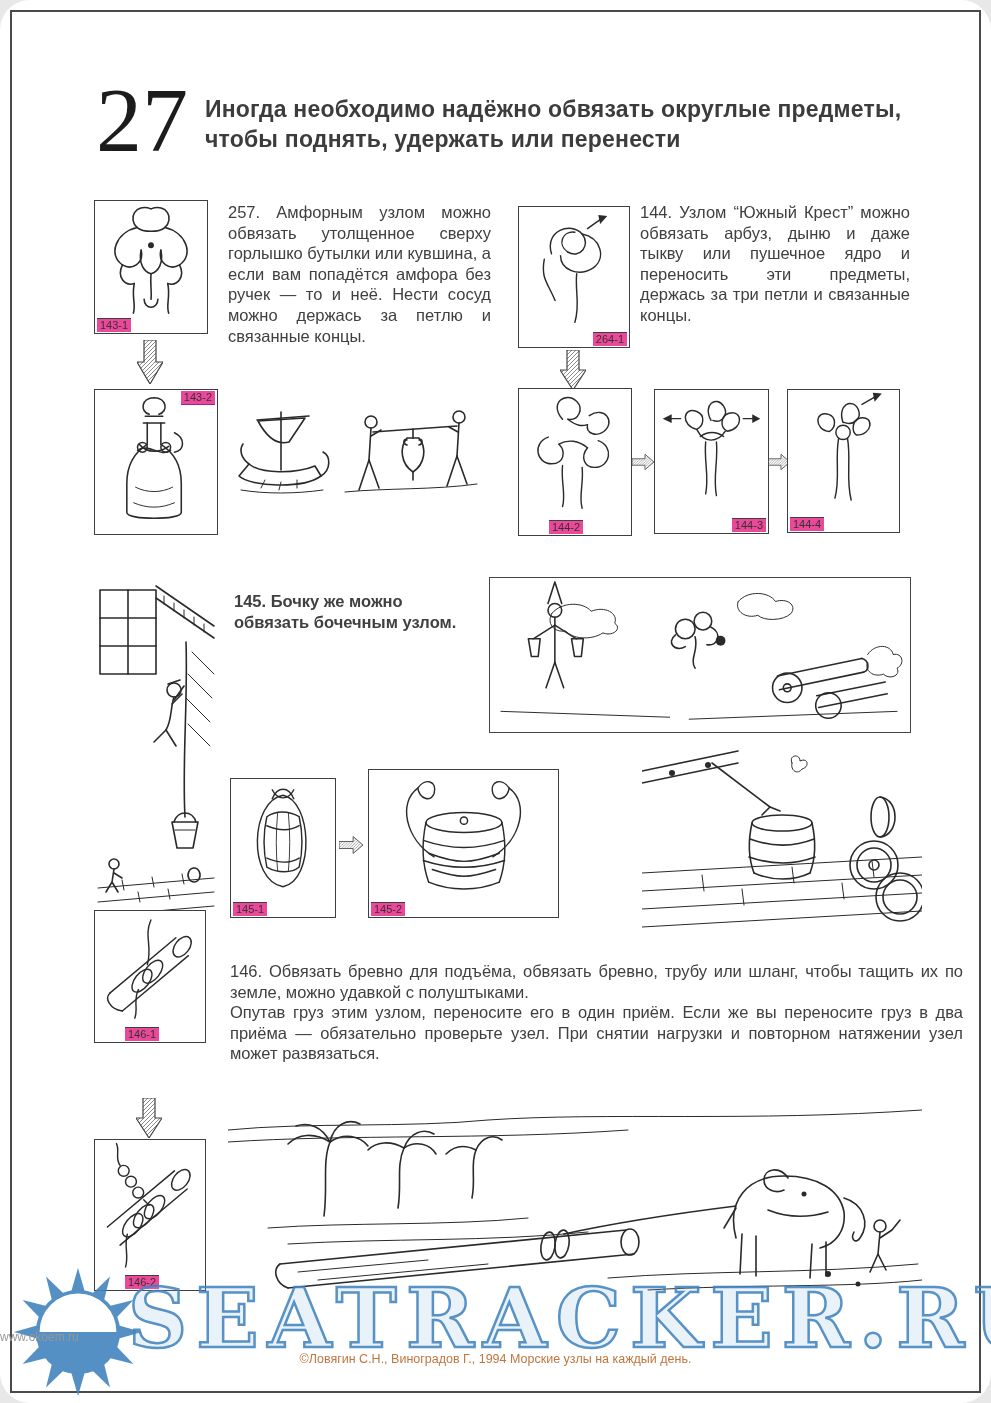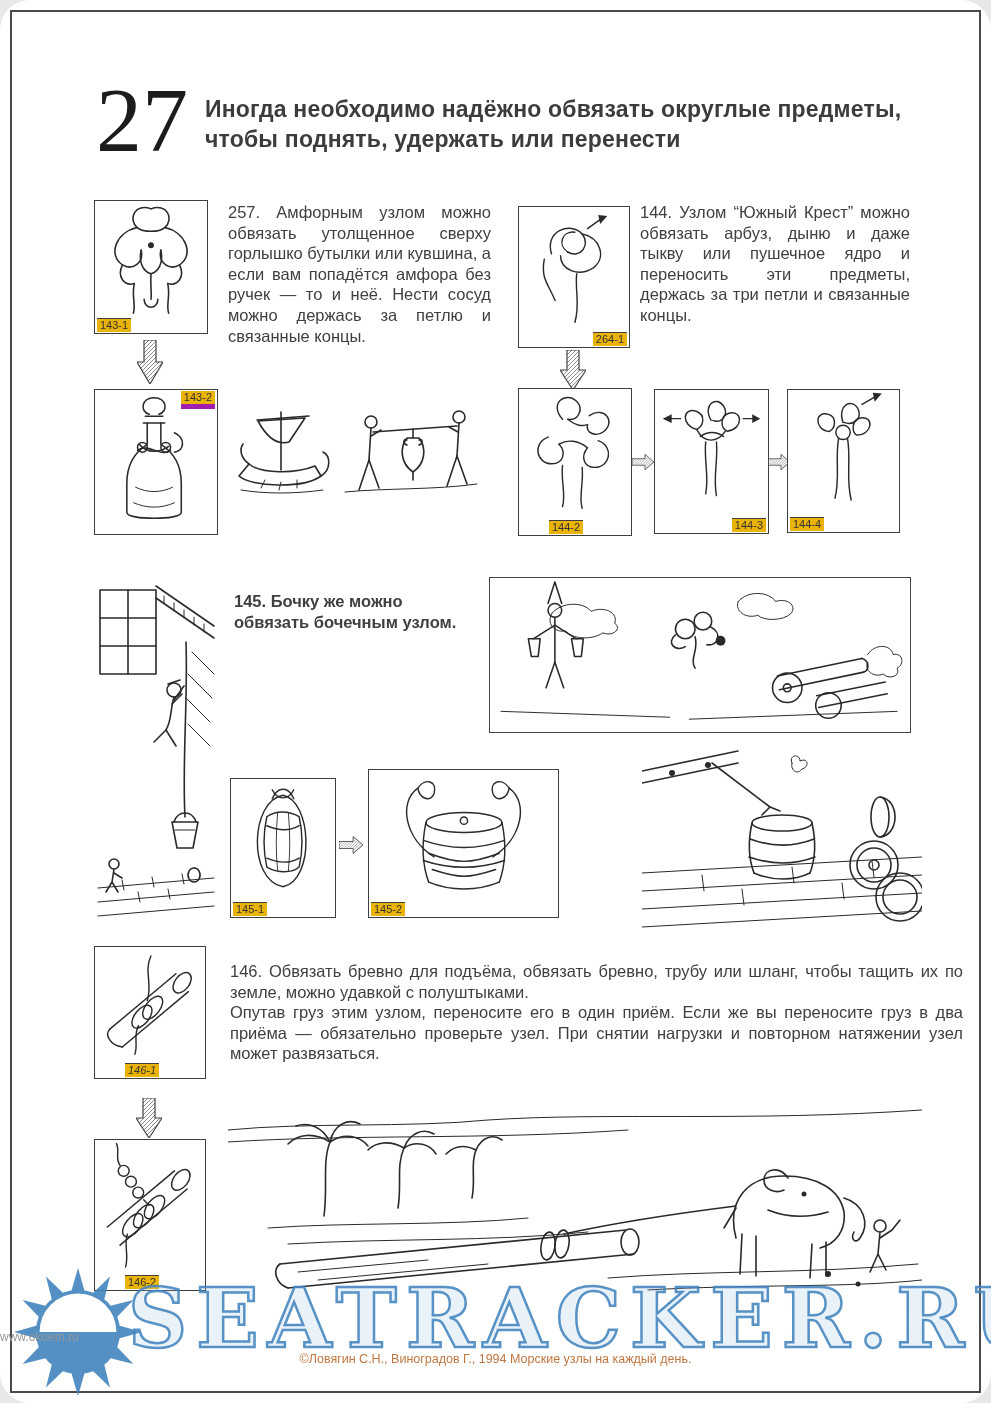--- a/index.html
+++ b/index.html
@@ -17,25 +17,25 @@
 
   .bodytext{font-size:16.5px;line-height:20.6px;color:#404040;text-align:justify;}
   .t143{left:228px;top:202px;width:263px;}
   .t144{left:640px;top:202px;width:270px;}
   .t145{left:234px;top:591px;width:246px;text-align:left;font-weight:bold;}
   .t146{left:230px;top:961px;width:733px;}
   .t146 p{margin:0;}
 
   .figbox{position:absolute;border:1.4px solid #3f3f3f;background:#fff;}
   .figlabel{position:absolute;font-size:11px;line-height:13px;color:#333;
-        background:#eab308;padding:0 3px;border-top:1px solid #3f3f3f;}
+        background:#ec4899;padding:0 3px;border-top:1px solid #3f3f3f;}
   .bl{left:2px;bottom:1px;}
   .br{right:2px;bottom:1px;}
   .bc{left:30px;bottom:1px;}
-  .tr{top:1px;right:2px;border-top:none;border-bottom:5px solid #a21caf;}
+  .tr{top:1px;right:2px;border-top:none;border-bottom:1px solid #a21caf;}
 
   .scene{position:absolute;}
   .framed{border:1.2px solid #444;background:#fff;}
 
   .ink path,.ink line,.ink circle,.ink ellipse,.ink rect,.ink polyline{
         stroke:#2a2a2a;stroke-width:1.6;fill:none;stroke-linecap:round;stroke-linejoin:round;}
   .ink .f{fill:#2a2a2a;stroke:none;}
   .ink .thin{stroke-width:1;}
 
   .arrow{position:absolute;}
@@ -345,21 +345,21 @@
       <circle cx="232" cy="120" r="17"></circle>
       <circle cx="232" cy="120" r="5"></circle>
       <circle cx="258" cy="152" r="24"></circle>
       <circle cx="258" cy="152" r="17"></circle>
       <ellipse cx="238" cy="72" rx="9" ry="20"></ellipse>
       <path d="M238 52 C258 54 258 90 238 92"></path>
       <path class="thin" d="M150 18 C146 10 158 8 158 16 C166 12 168 22 160 24 C156 30 148 26 150 18"></path>
     </svg>
   </div>
 
-  <div class="figbox" style="left:94px;top:946px;width:110px;height:131px;font-style:italic;">
+  <div class="figbox" style="left:94px;top:910px;width:110px;height:131px;">
     <svg class="ink" width="110" height="117" viewBox="0 0 110 131">
       <path d="M10 92 L84 30"></path>
       <path d="M24 112 L98 50"></path>
       <ellipse cx="91" cy="40" rx="8" ry="13" transform="rotate(38 91 40)"></ellipse>
       <path d="M10 92 C4 98 10 110 24 112"></path>
       <ellipse cx="46" cy="78" rx="8" ry="15" transform="rotate(38 46 78)"></ellipse>
       <ellipse cx="58" cy="68" rx="8" ry="15" transform="rotate(38 58 68)"></ellipse>
       <path d="M52 60 C58 40 48 28 56 10"></path>
       <path d="M42 88 C36 100 42 110 38 120"></path>
     </svg>

